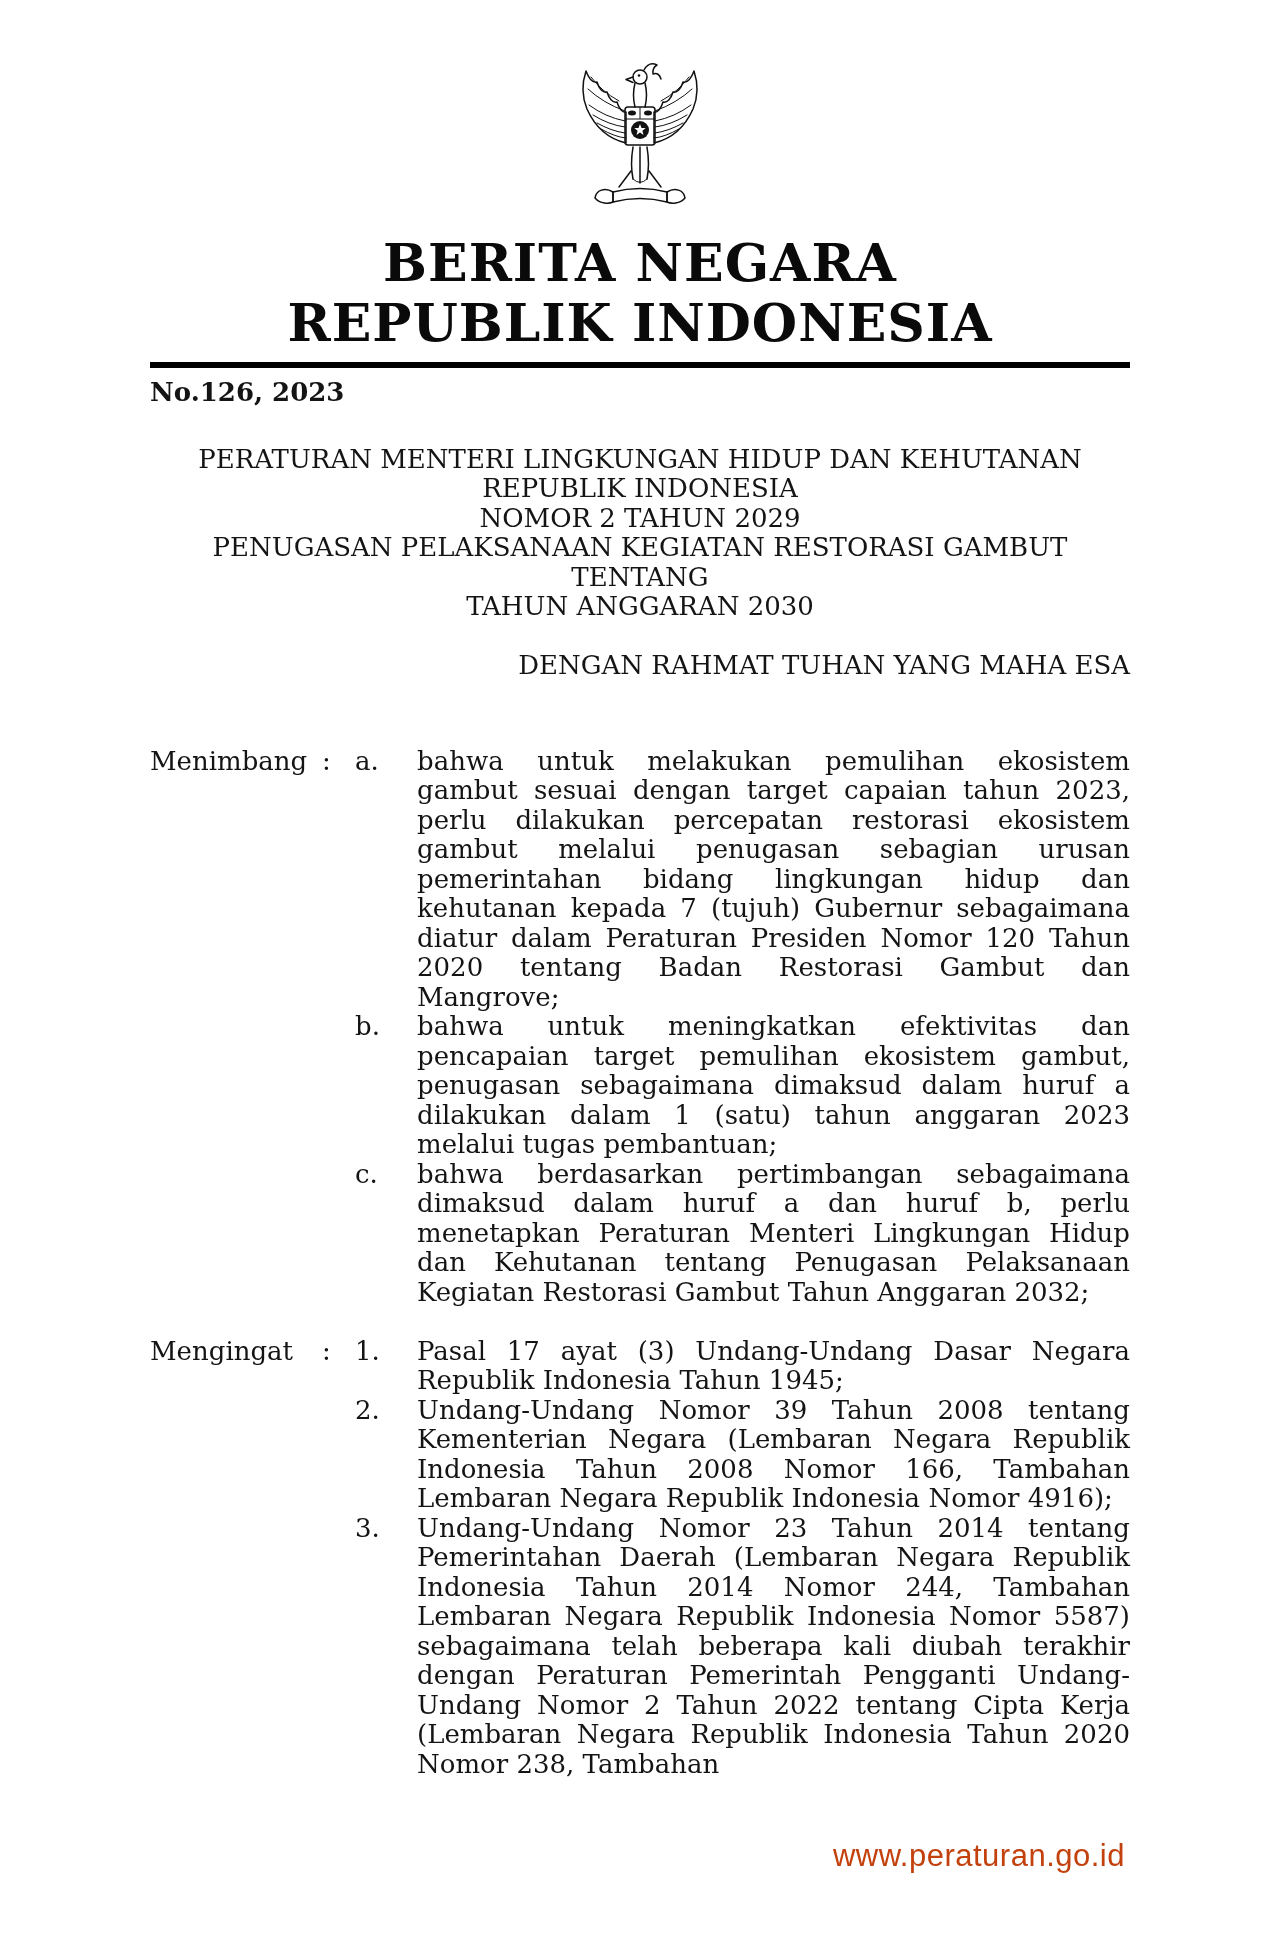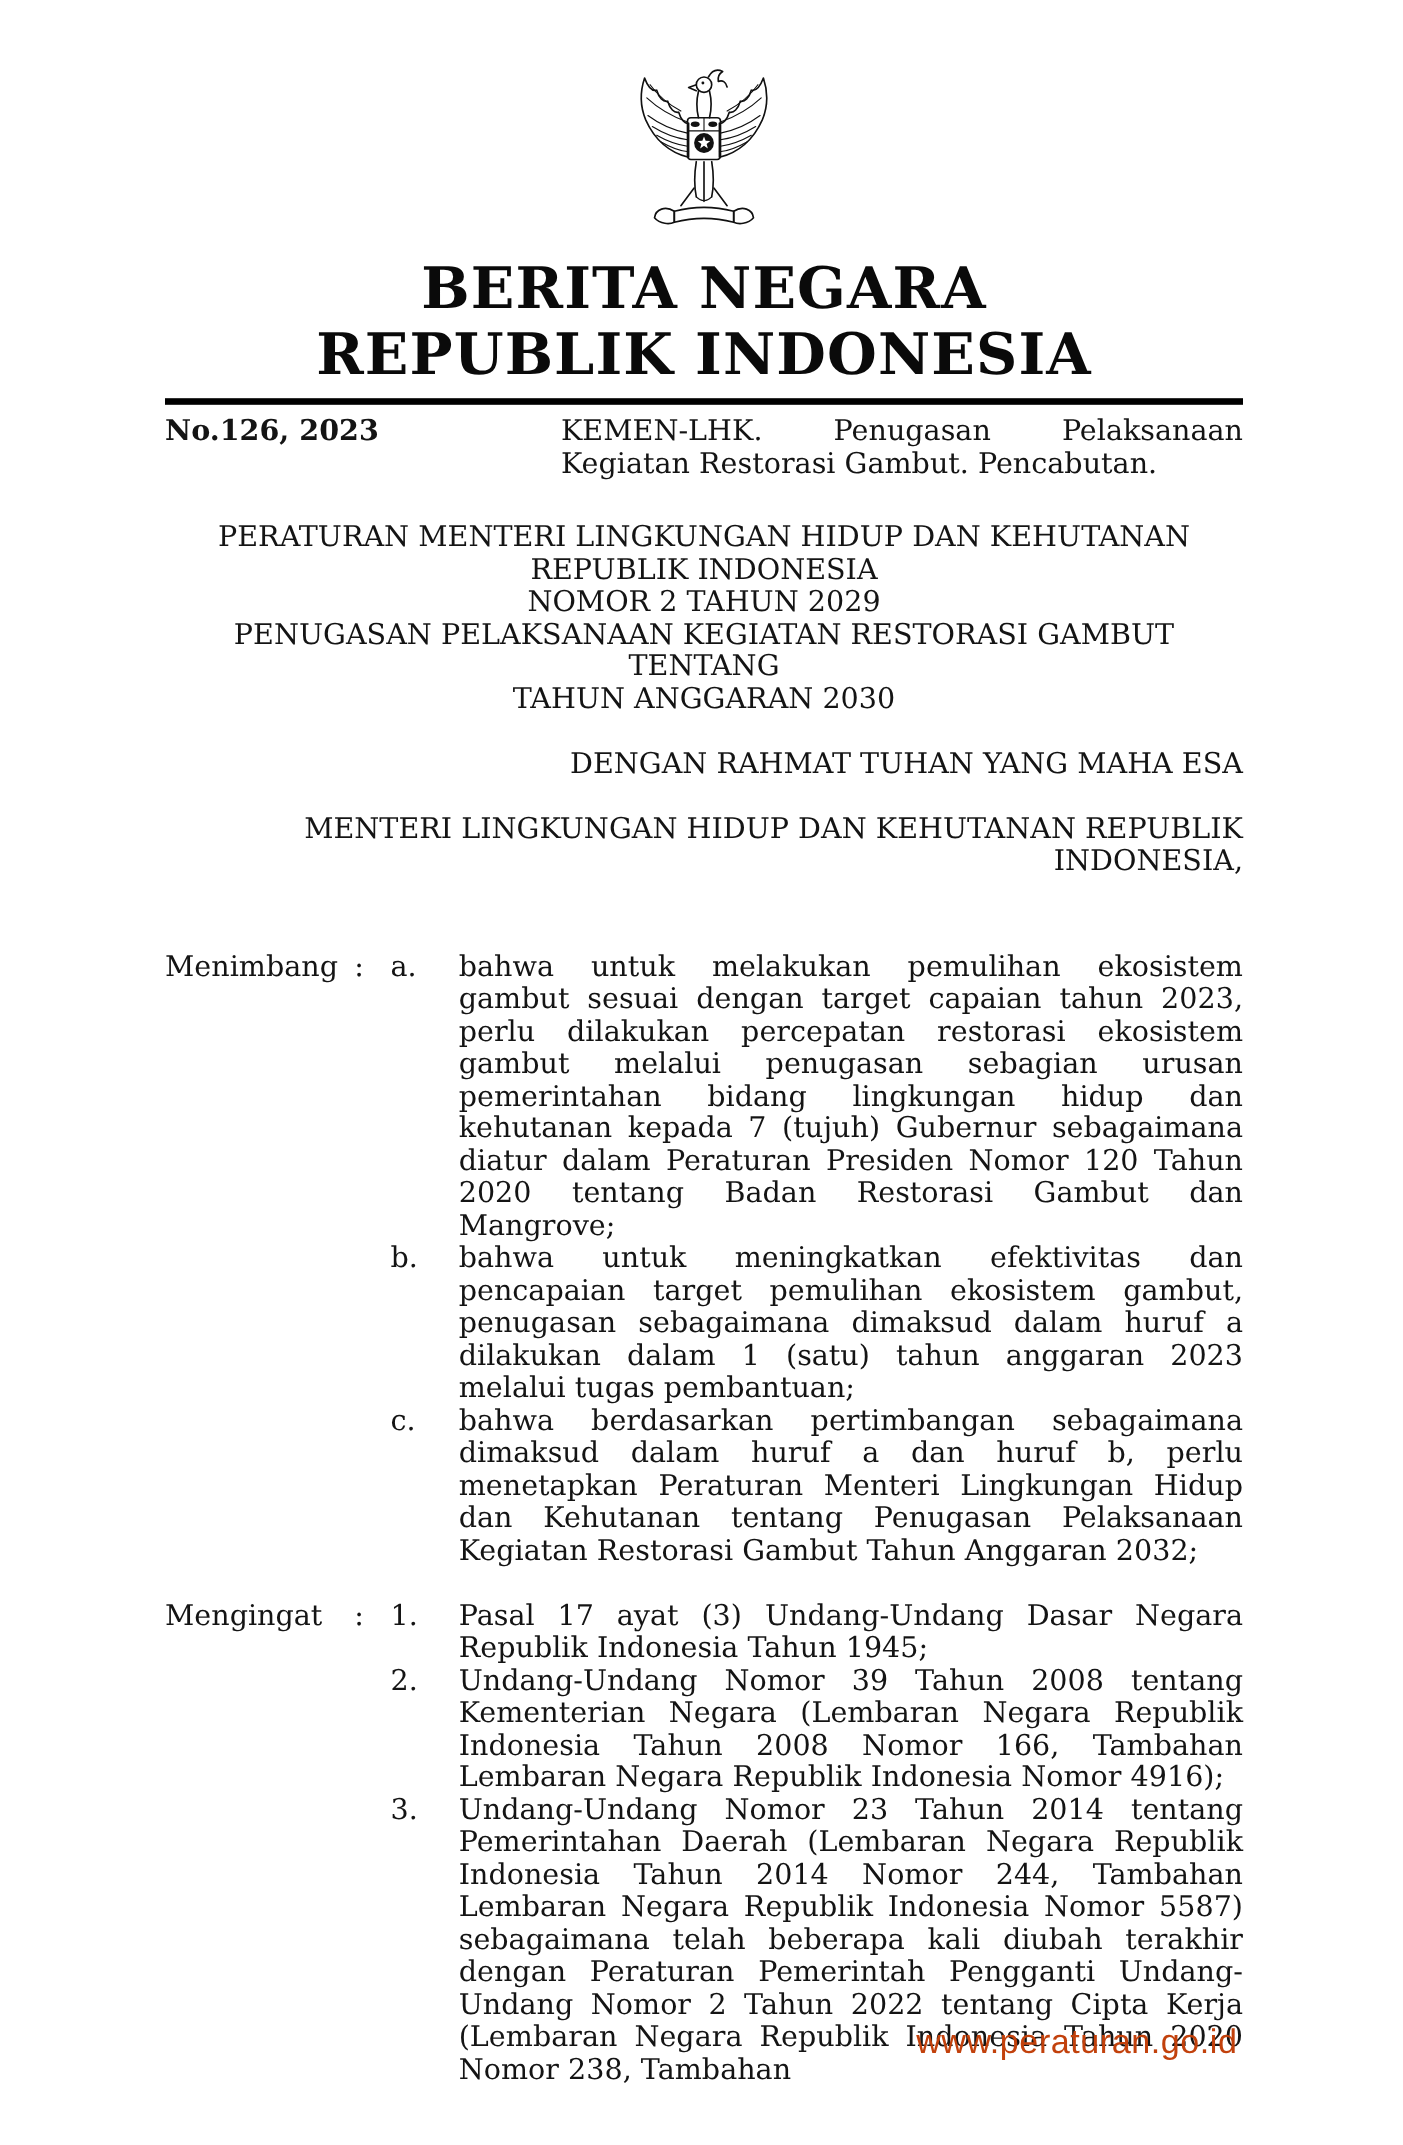--- a/index.html
+++ b/index.html
@@ -139,34 +139,32 @@
     <h1 class="gazette-title">
       <span>BERITA NEGARA</span><br>
       <span>REPUBLIK INDONESIA</span>
     </h1>
   </header>
 
   <div class="rule"></div>
 
   <div class="issue-row">
     <div class="issue-number">No.126, 2023</div>
-    <div class="issue-subject">KEMEN-LHK. Penugasan Pelaksanaan Kegiatan Restorasi Gambut. Pencabutan.</div>
   </div>
 
   <section class="title-block">
     <div>PERATURAN MENTERI LINGKUNGAN HIDUP DAN KEHUTANAN</div>
     <div>REPUBLIK INDONESIA</div>
     <div>NOMOR 2 TAHUN 2029</div>
     <div>PENUGASAN PELAKSANAAN KEGIATAN RESTORASI GAMBUT</div>
     <div>TENTANG</div>
     <div>TAHUN ANGGARAN 2030</div>
   </section>
 
   <p class="invocation">DENGAN RAHMAT TUHAN YANG MAHA ESA</p>
-  <p class="authority">MENTERI LINGKUNGAN HIDUP DAN KEHUTANAN REPUBLIK INDONESIA,</p>
 
   <section class="clause-section">
     <div class="clause-item">
       <div class="clause-label">Menimbang</div>
       <div class="clause-colon">:</div>
       <div class="clause-marker">a.</div>
       <div class="clause-text">bahwa untuk melakukan pemulihan ekosistem gambut sesuai dengan target capaian tahun 2023, perlu dilakukan percepatan restorasi ekosistem gambut melalui penugasan sebagian urusan pemerintahan bidang lingkungan hidup dan kehutanan kepada 7 (tujuh) Gubernur sebagaimana diatur dalam Peraturan Presiden Nomor 120 Tahun 2020 tentang Badan Restorasi Gambut dan Mangrove;</div>
     </div>
     <div class="clause-item">
       <div class="clause-label"></div>

